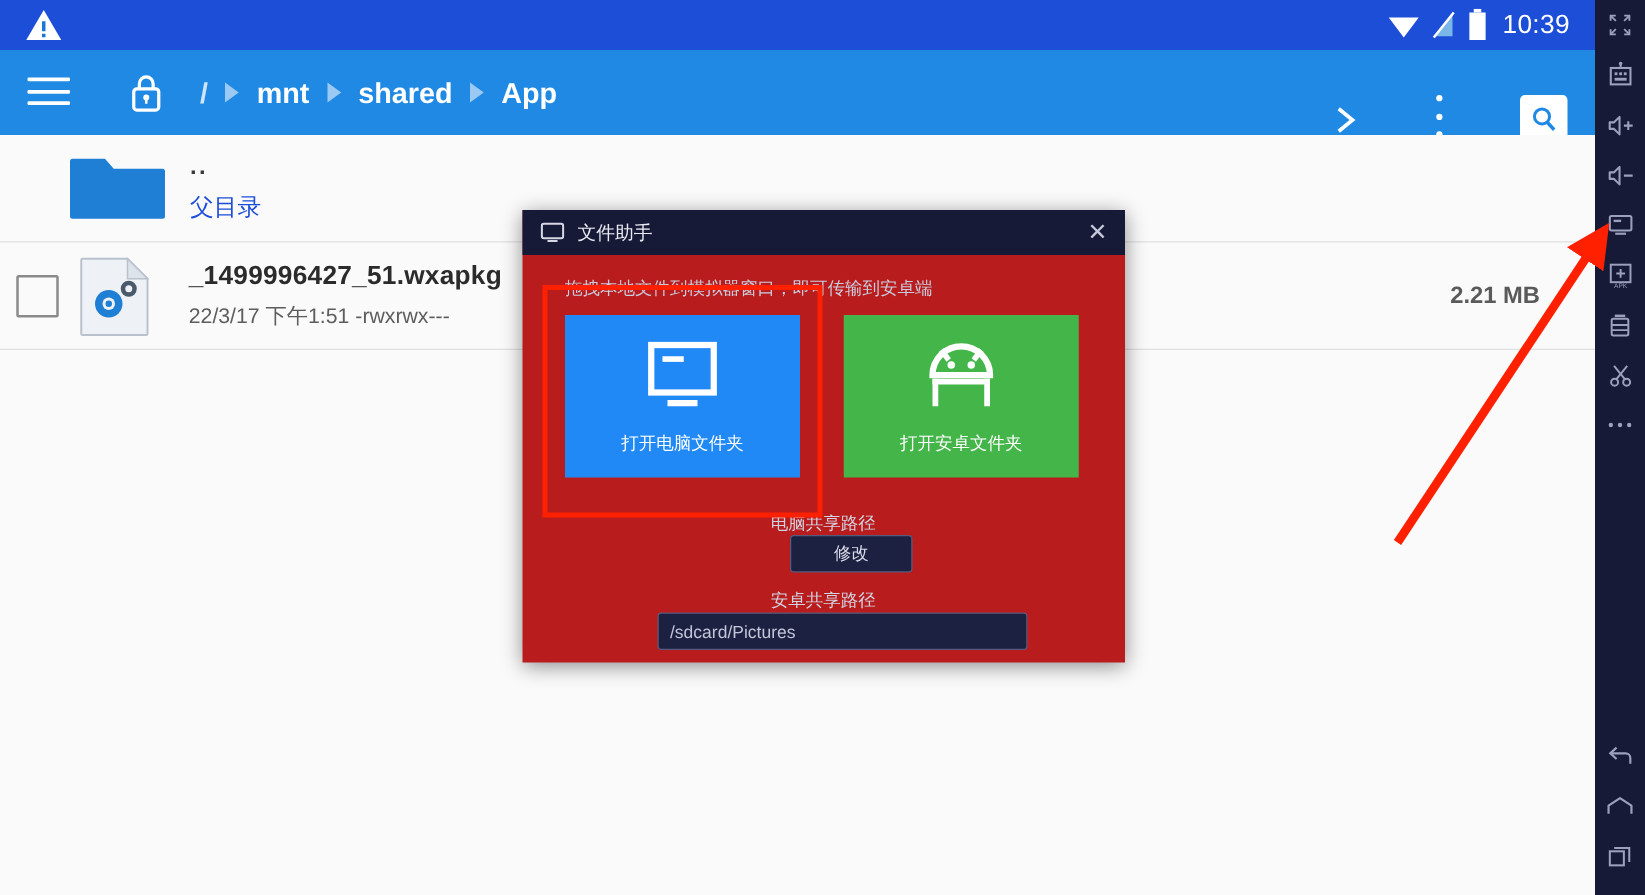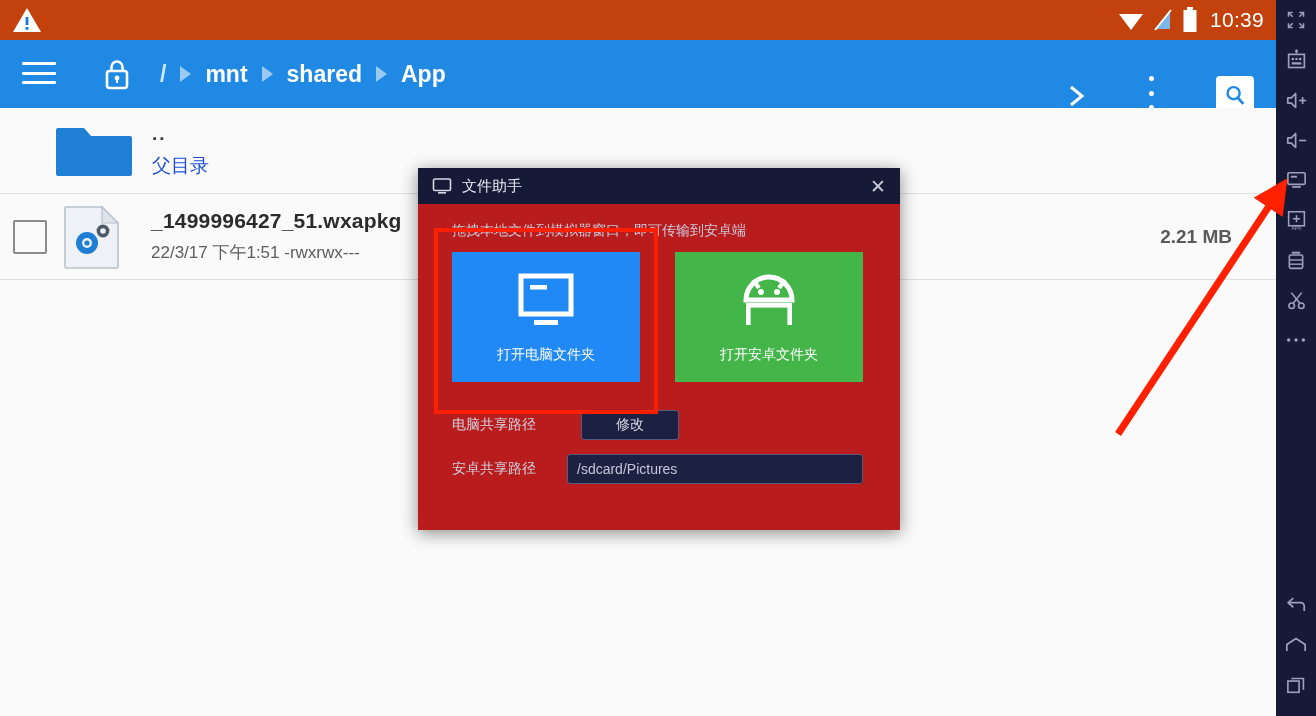--- a/index.html
+++ b/index.html
@@ -30,25 +30,25 @@
     background: #fafafa;
     overflow: hidden;
   }
 
   
   .statusbar {
     position: absolute;
     left: 0; top: 0;
     width: 1276px;
     height: 40px;
-    background: #c2410c;
+    background: #1d4ed8;
     display: flex;
     align-items: center;
     justify-content: space-between;
-    padding: 0 12px;
+    padding: 0 20px;
     box-sizing: border-box;
   }
   .sb-left { display: flex; align-items: center; gap: 10px; }
   .sb-right { display: flex; align-items: center; gap: 9px; }
   .sb-time {
     color: #ffffff;
     font-size: 21px;
     letter-spacing: 0.3px;
     margin-left: 3px;
   }
@@ -243,20 +243,21 @@
   .tile.pc { background: #2089f5; }
   .tile.android { background: #44b549; }
   .tile .label { color: #ffffff; font-size: 14px; }
   .tile svg { display: block; }
   .paths { padding: 28px 0 0 0; }
   .path-row {
     display: flex;
     align-items: center;
     padding: 0 4px 0 34px;
     margin-bottom: 14px;
+    flex-direction: column;
   }
   .path-label {
     width: 115px;
     color: #d0d3e2;
     font-size: 14px;
     flex: 0 0 auto;
   }
   .path-input {
     height: 30px;
     border: 1px solid #565b7d;

